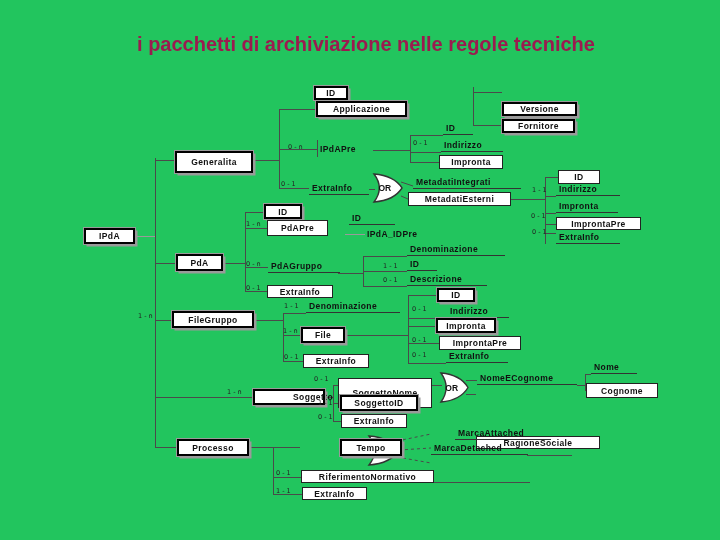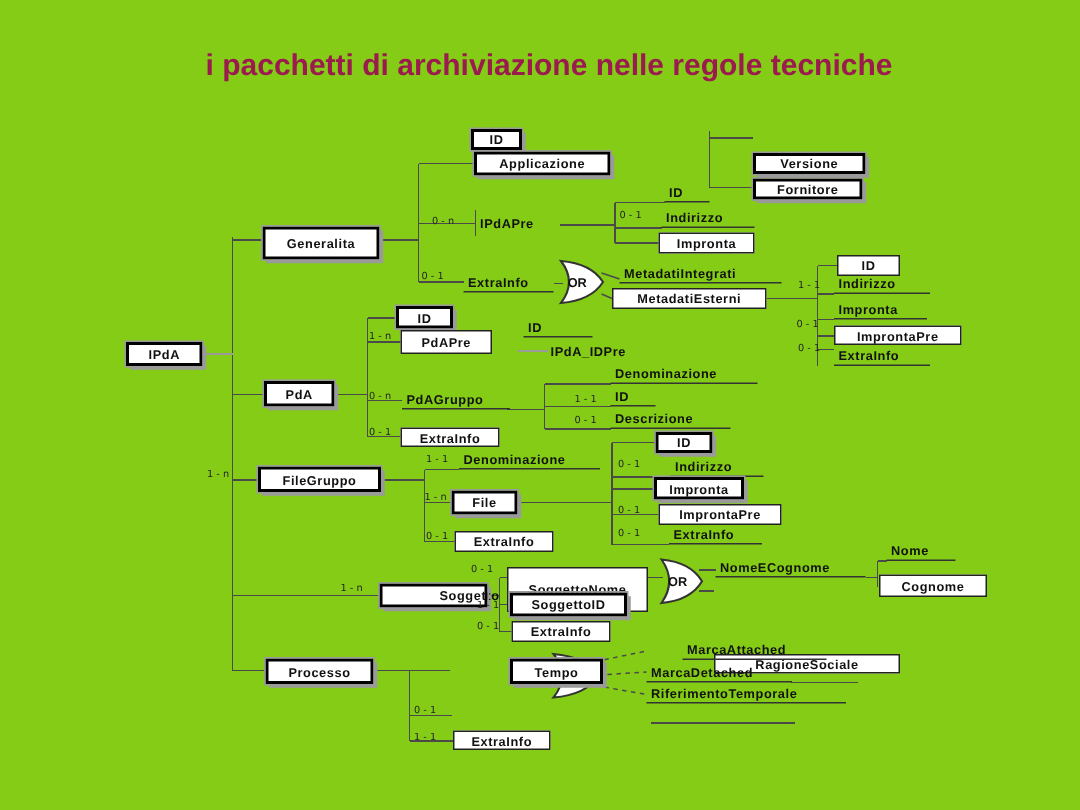--- a/index.html
+++ b/index.html
@@ -1,16 +1,16 @@
 <!DOCTYPE html>
 <html><head>
 <meta charset="utf-8">
 <style>
   html,body{margin:0;padding:0;background:#fff;}
-  #stage{position:relative;width:720px;height:540px;background:#84cc16;overflow:hidden;
+  #stage{position:relative;width:720px;height:540px;background:#22c55e;overflow:hidden;
          font-family:"Liberation Sans",sans-serif;}
   #slide-title{position:absolute;top:33px;left:20px;width:692px;text-align:center;
          font-weight:bold;font-size:20px;letter-spacing:0px;}
   #diagram{position:absolute;left:0;top:0;width:720px;height:540px;}
   #wires{position:absolute;left:0;top:0;z-index:1;}
   .node{position:absolute;z-index:2;display:flex;align-items:center;
         font:bold 8.5px "Liberation Sans",sans-serif;letter-spacing:.4px;color:#111;
         white-space:nowrap;box-sizing:border-box;}
   .box3d{border:2px solid #000;outline:1px solid #9a9a9a;background:#fff;
          box-shadow:2.5px 2.5px 0 #9a9a9a;justify-content:center;}
@@ -152,21 +152,21 @@
       <div class="node box3d" style="left: 340px; top: 395px; width: 78px; height: 16px;">SoggettoID</div>
       <div class="node box" style="left: 341px; top: 414px; width: 66px; height: 14px;">ExtraInfo</div>
       <div class="node utext" style="left: 477px; top: 371px; width: 100px; height: 14px;">NomeECognome</div>
       <div class="node box" style="left: 476px; top: 388px; width: 124px; height: 13px; margin-top: 48px;">RagioneSociale</div>
       <div class="node utext" style="left: 591px; top: 360px; width: 46px; height: 14px;">Nome</div>
       <div class="node box" style="left: 586px; top: 383px; width: 72px; height: 15px;">Cognome</div>
       <div class="node box3d" style="left: 177px; top: 439px; width: 72px; height: 17px;">Processo</div>
       <div class="node box3d" style="left: 300px; top: 439px; width: 62px; height: 17px; margin-left: 40px;">Tempo</div>
       <div class="node utext" style="left: 455px; top: 426px; width: 96px; height: 14px;">MarcaAttached</div>
       <div class="node utext" style="left: 431px; top: 441px; width: 97px; height: 14px;">MarcaDetached</div>
-      <div class="node utext" style="left: 431px; top: 456px; width: 133px; height: 13px;">RiferimentoTemporale</div>
+      <div class="node box" style="left: 301px; top: 470px; width: 133px; height: 13px;">RiferimentoNormativo</div>
       <div class="node box" style="left: 302px; top: 487px; width: 65px; height: 13px;">ExtraInfo</div>
       <div class="card" style="left: 288px; top: 143px;">0 - n</div>
       <div class="card" style="left: 413px; top: 139px;">0 - 1</div>
       <div class="card" style="left: 281px; top: 180px;">0 - 1</div>
       <div class="card" style="left: 532px; top: 186px;">1 - 1</div>
       <div class="card" style="left: 531px; top: 212px;">0 - 1</div>
       <div class="card" style="left: 532px; top: 228px;">0 - 1</div>
       <div class="card" style="left: 246px; top: 220px;">1 - n</div>
       <div class="card" style="left: 246px; top: 260px;">0 - n</div>
       <div class="card" style="left: 246px; top: 284px;">0 - 1</div>

